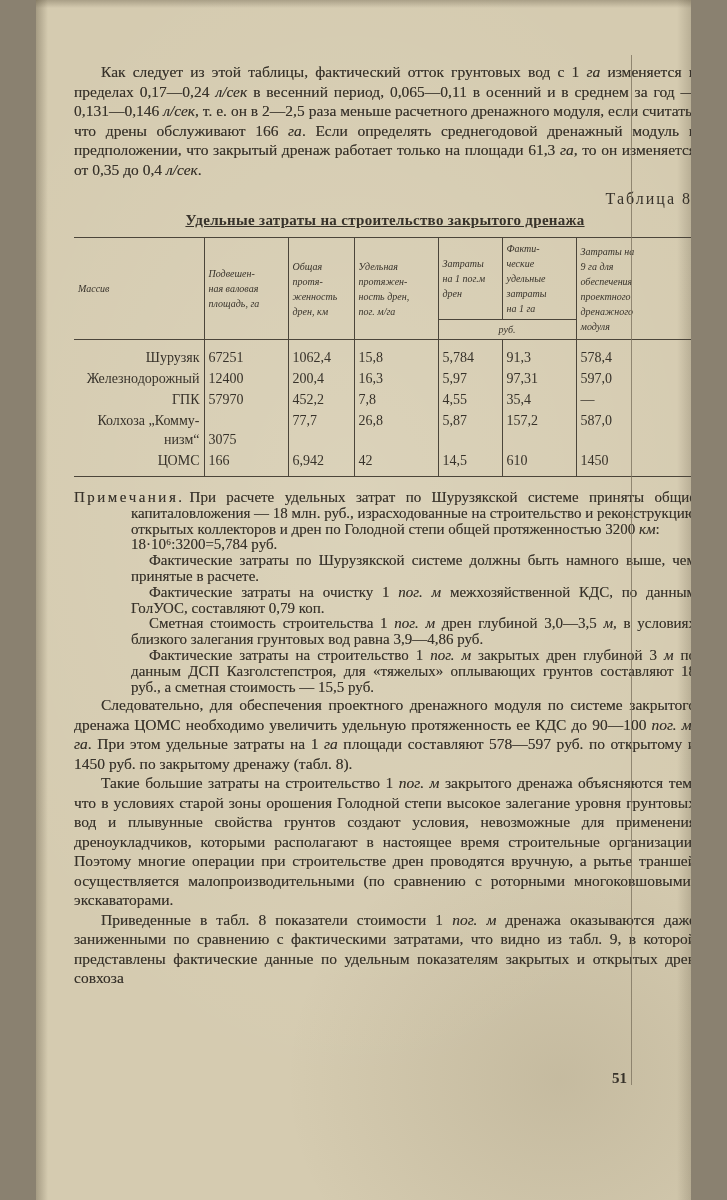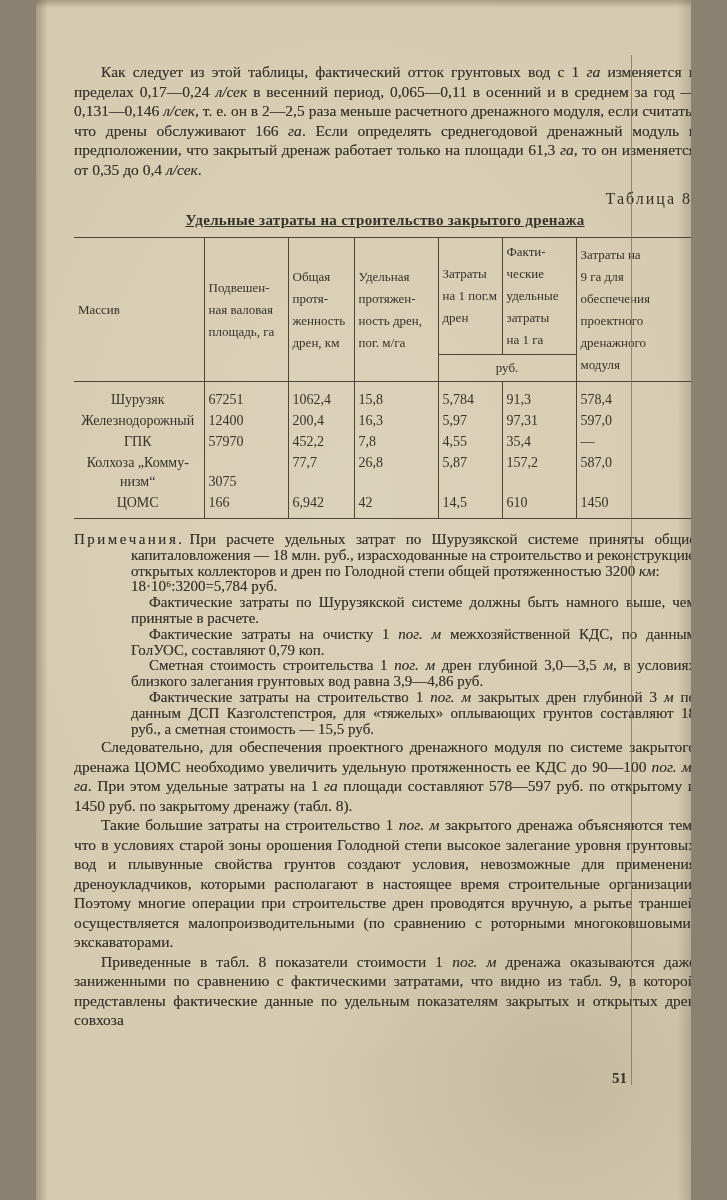--- a/index.html
+++ b/index.html
@@ -25,32 +25,32 @@
   .it { font-style:italic; }
 
   .table-caption { text-align:right; font-size:16px; letter-spacing:2px; margin:11px 4px 4px 0; }
   .table-title { text-align:center; font-weight:bold; font-size:15px; margin-bottom:8px; letter-spacing:.3px;text-decoration:underline; }
 
   table.t8 {
     width:100%; border-collapse:collapse; table-layout:fixed;
     border-top:1.5px solid #4b453a; border-bottom:1.5px solid #4b453a;
   }
   .t8 th {
-    font-weight:normal; font-size:13px; line-height:22px;
+    font-weight:normal; font-size:10px; line-height:15px;
     vertical-align:middle; text-align:left; padding:3px 4px;
-    white-space:pre-line; border-bottom:1px solid #4b453a;
+    white-space:pre-line; border-bottom:1px solid #4b453a;font-style:italic;
   }
   .t8 th.rub { text-align:center; padding:2px; }
   .t8 .bl { border-left:1px solid #4b453a; }
   .t8 th:not(:first-child), .t8 td:not(:first-child) { border-left:1px solid #4b453a; }
   .t8 td {
     font-size:14px; line-height:19px; padding:1px 4px;
     vertical-align:top; text-align:left;
   }
-  .t8 td.name { text-align:center; white-space:pre-line; padding-left:2px; }
+  .t8 td.name { text-align:right; white-space:pre-line; padding-left:2px; }
   .t8 td.vb { vertical-align:bottom; }
   .t8 tbody tr:first-child td { padding-top:8px; }
   .t8 tbody tr:last-child td { padding-bottom:6px; }
 
   .notes { margin:13px 0 0 57px; font-size:15px; line-height:15.8px; text-align:justify;
            text-shadow:0 0 .4px rgba(55,50,42,.5); }
   .notes p { margin:0; }
   .notes .first { text-indent:-57px; }
   .note-label { letter-spacing:2.5px; margin-right:5px; }
   .notes .formula { text-align:left; text-indent:0; }

